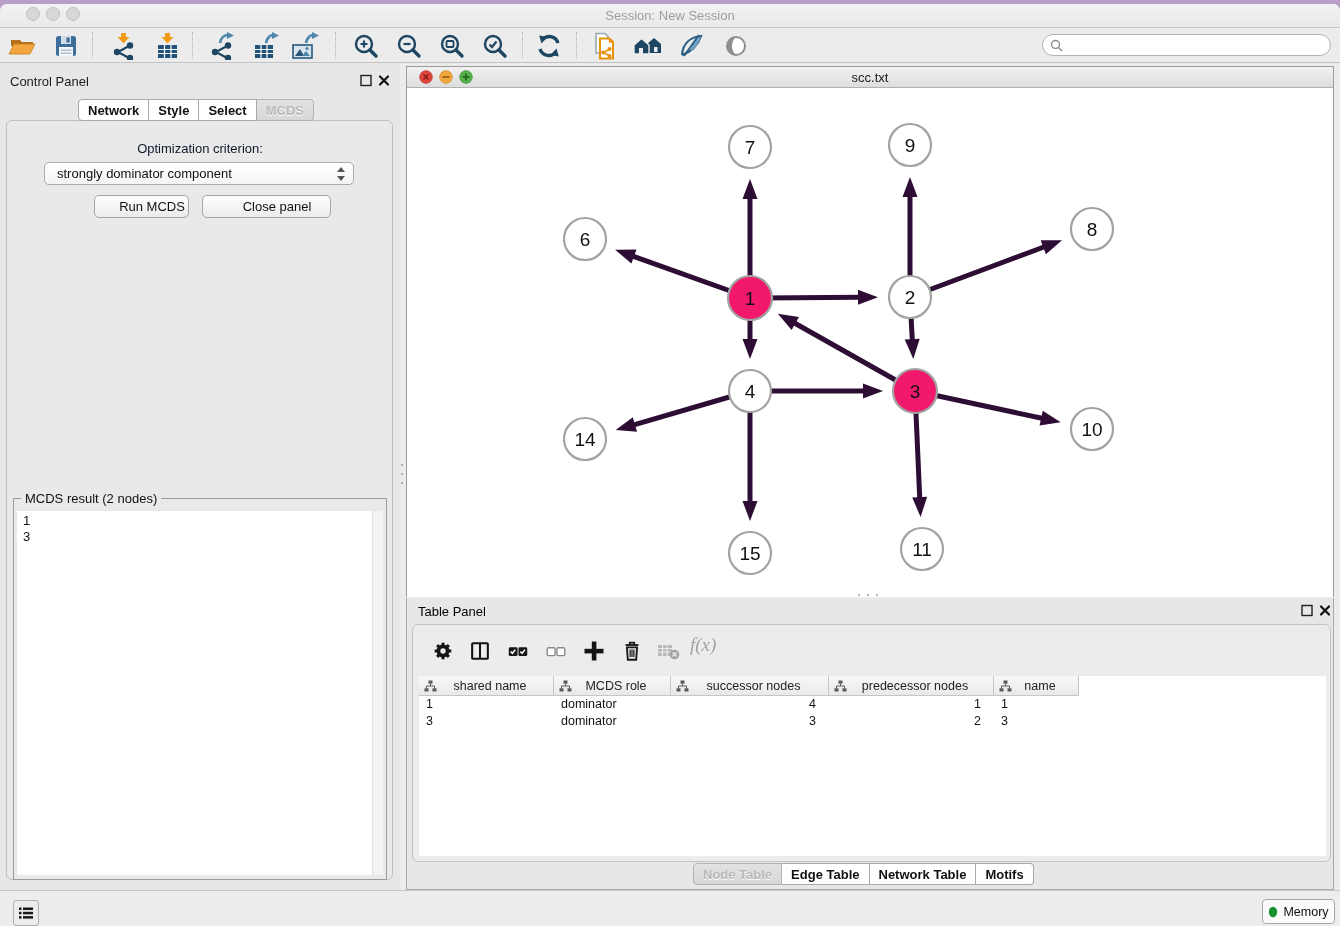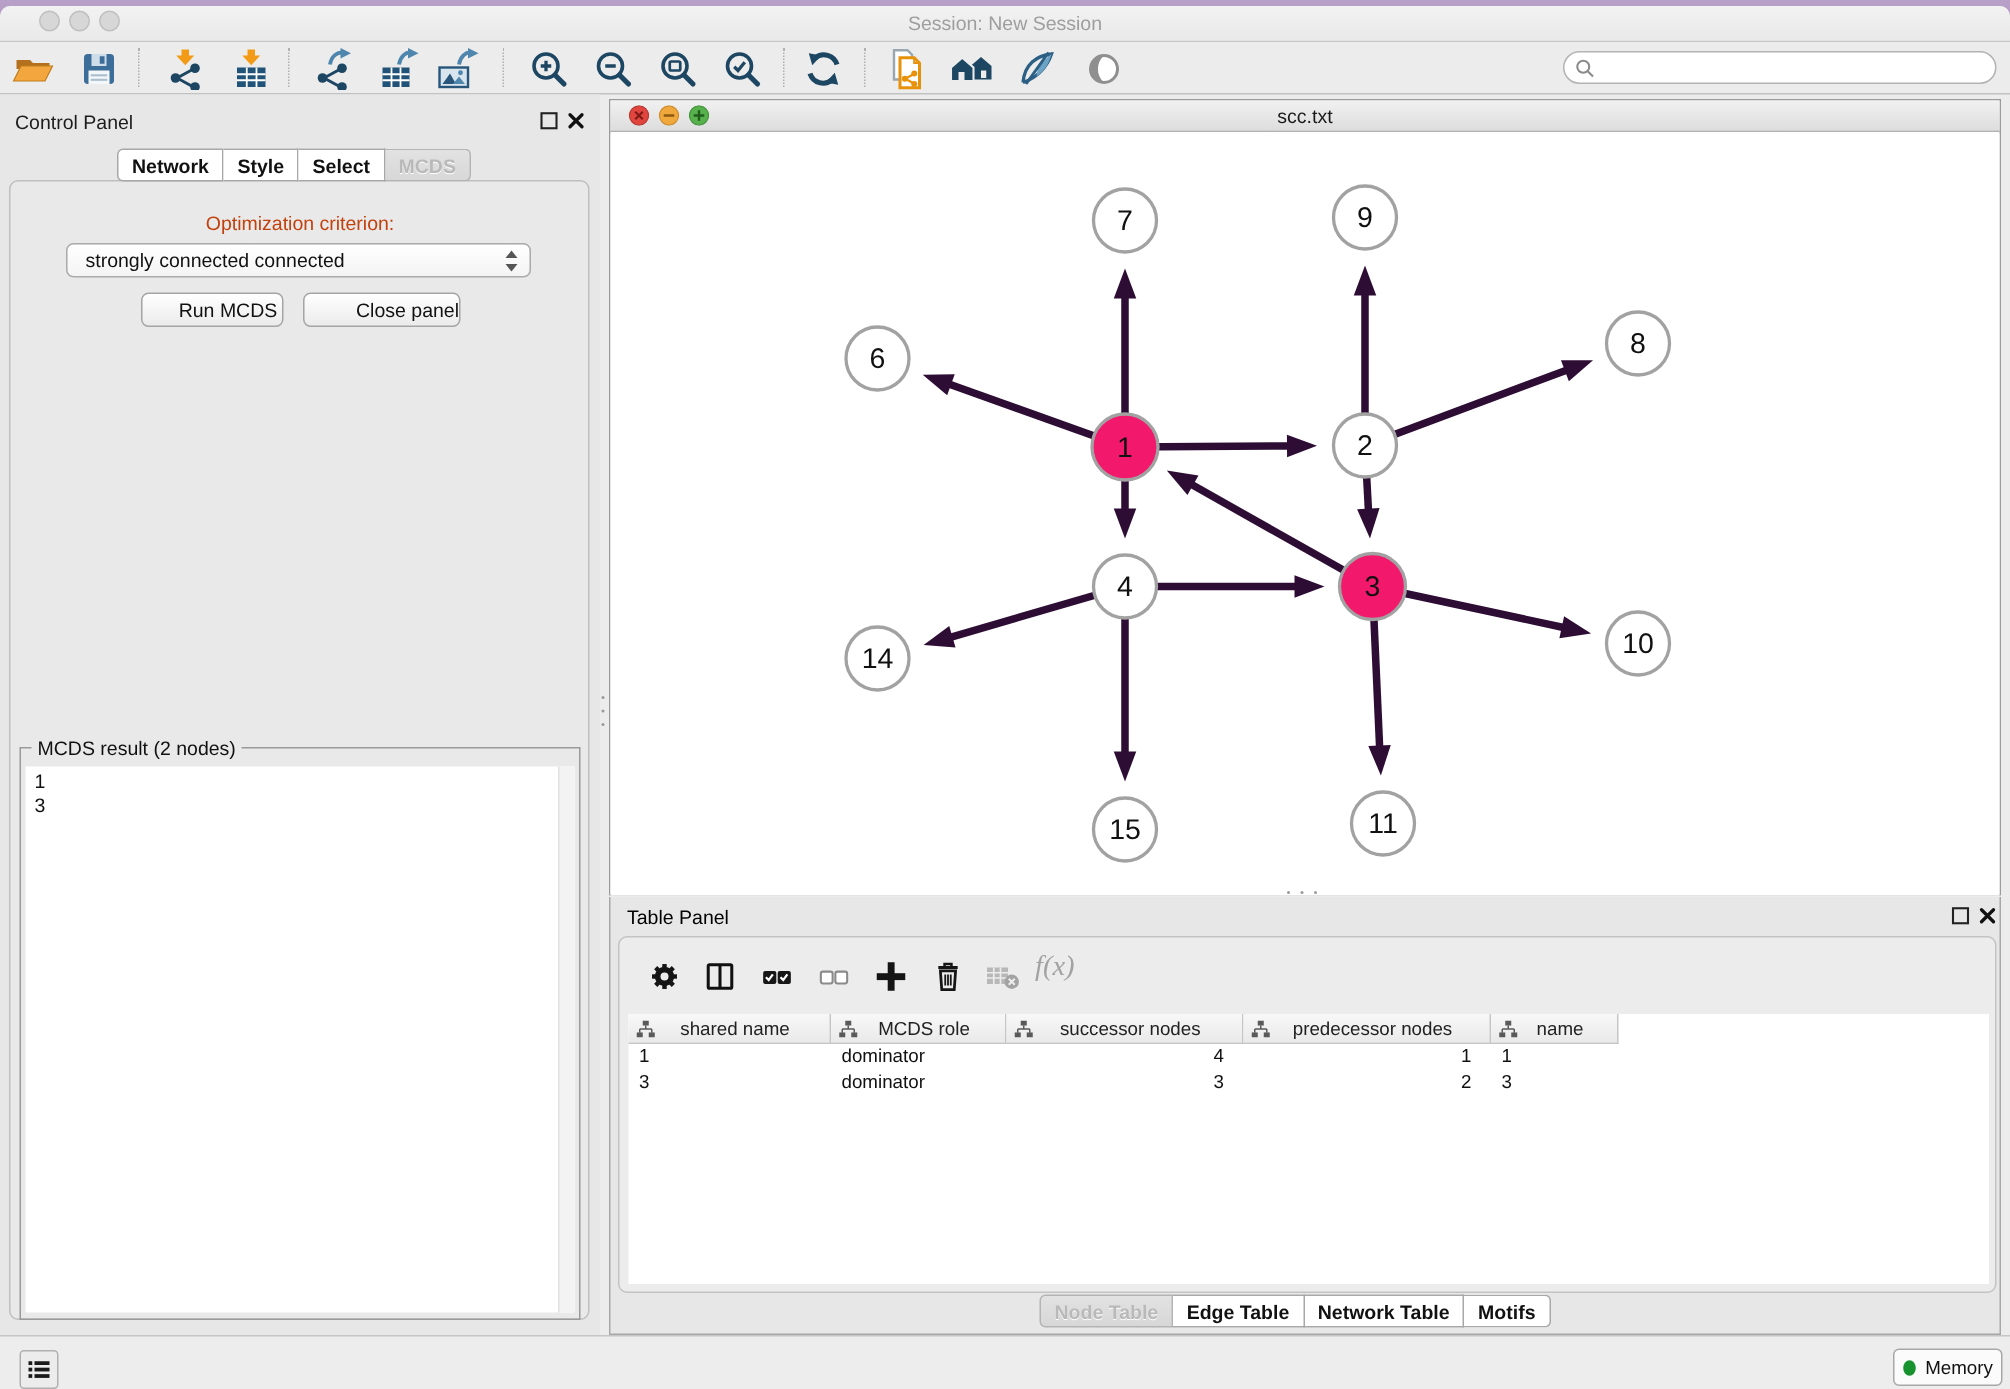--- a/index.html
+++ b/index.html
@@ -21,26 +21,26 @@
   #control-panel { position:absolute; top:59px; left:0; width:400px; height:827px; background:#e7e7e7; }
   #cp-title { position:absolute; top:11px; left:10px; font-size:13px; color:#1c1c1c; }
   .mini-ic { position:absolute; top:11px; width:14px; height:13px; }
   #cp-box { position:absolute; top:57px; left:6px; width:387px; height:760px; background:#e9e9e9; border:1px solid #bfbfbf; border-radius:6px; }
   .tabs { position:absolute; display:flex; }
   #cp-tabs { top:36px; left:78px; }
   .tab { height:22px; line-height:21px; padding:0 9px; font-size:13px; font-weight:bold; color:#111; background:#fff; border:1px solid #a8a8a8; border-left:none; text-align:center; }
   .tab:first-child { border-left:1px solid #a8a8a8; border-radius:4px 0 0 4px; }
   .tab:last-child { border-radius:0 4px 4px 0; }
   .tab.sel { background:linear-gradient(#e2e2e2,#d7d7d7); color:#b9b9b9; text-shadow:0 1px 0 #fff; border-color:#b4b4b4; }
-  #opt-label { position:absolute; top:78px; left:0; width:400px; text-align:center; font-size:13px; color:#c2410c; }
+  #opt-label { position:absolute; top:78px; left:0; width:400px; text-align:center; font-size:13px; color:#0f172a; }
   #criterion { position:absolute; top:99px; left:44px; width:310px; height:23px; background:linear-gradient(#ffffff,#f4f4f4); border:1px solid #ababab; border-radius:5px; font-size:13px; color:#111; line-height:21px; padding-left:12px; }
   #criterion .stepper { position:absolute; right:7px; top:3px; }
   .btn { position:absolute; top:132px; height:23px; background:linear-gradient(#ffffff,#ebebeb); border:1px solid #a5a5a5; border-radius:5px; font-size:13px; color:#111; text-align:center; line-height:21px; font-family:"Liberation Sans",sans-serif;padding-left:21px; }
   #run-btn { left:94px; width:95px; }
-  #close-btn { left:202px; width:105px;text-align:right; }
+  #close-btn { left:202px; width:129px; }
   #result-box { position:absolute; top:435px; left:13px; width:374px; height:382px; border:1px solid #9a9a9a; }
   #result-legend { position:absolute; top:-8px; left:7px; background:#e9e9e9; padding:0 4px; font-size:13px; color:#111; }
   #result-white { position:absolute; top:12px; left:3px; width:366px; height:364px; background:#fff; }
   #result-lines { position:absolute; top:2px; left:6px; font-size:13px; line-height:16px; color:#111; white-space:pre; }
   #result-scroll { position:absolute; top:0; right:0; width:11px; height:100%; background:#f3f3f3; border-left:1px solid #e2e2e2; }
 
   
   #net-window { position:absolute; top:62px; left:406px; width:928px; height:531px; background:#fff; border:1px solid #9b9b9b; }
   #net-titlebar { position:absolute; top:0; left:0; width:100%; height:21px; background:linear-gradient(#f1f1f1,#dddddd); border-bottom:1px solid #b1b1b1; }
   #net-title { position:absolute; top:3px; left:0; width:100%; text-align:center; font-size:13px; color:#1a1a1a; }
@@ -234,21 +234,21 @@
       </svg>
     <div id="cp-box"></div>
     <div class="tabs" id="cp-tabs">
         <span class="tab">Network</span>
         <span class="tab">Style</span>
         <span class="tab">Select</span>
         <span class="tab sel">MCDS</span>
       </div>
     <div id="opt-label">Optimization criterion:</div>
     <div id="criterion">
-      <span>strongly connected connected</span>
+      <span>strongly dominator component</span>
       <svg class="stepper" width="10" height="16" viewBox="0 0 10 16">
           <polygon points="5,1 9,6 1,6" fill="#555"></polygon>
           <polygon points="5,15 9,10 1,10" fill="#555"></polygon>
         </svg>
     </div>
     <button class="btn" id="run-btn">Run MCDS</button>
     <button class="btn" id="close-btn">Close panel</button>
     <div id="result-box">
       <div id="result-legend">MCDS result (2 nodes)</div>
       <div id="result-white">

